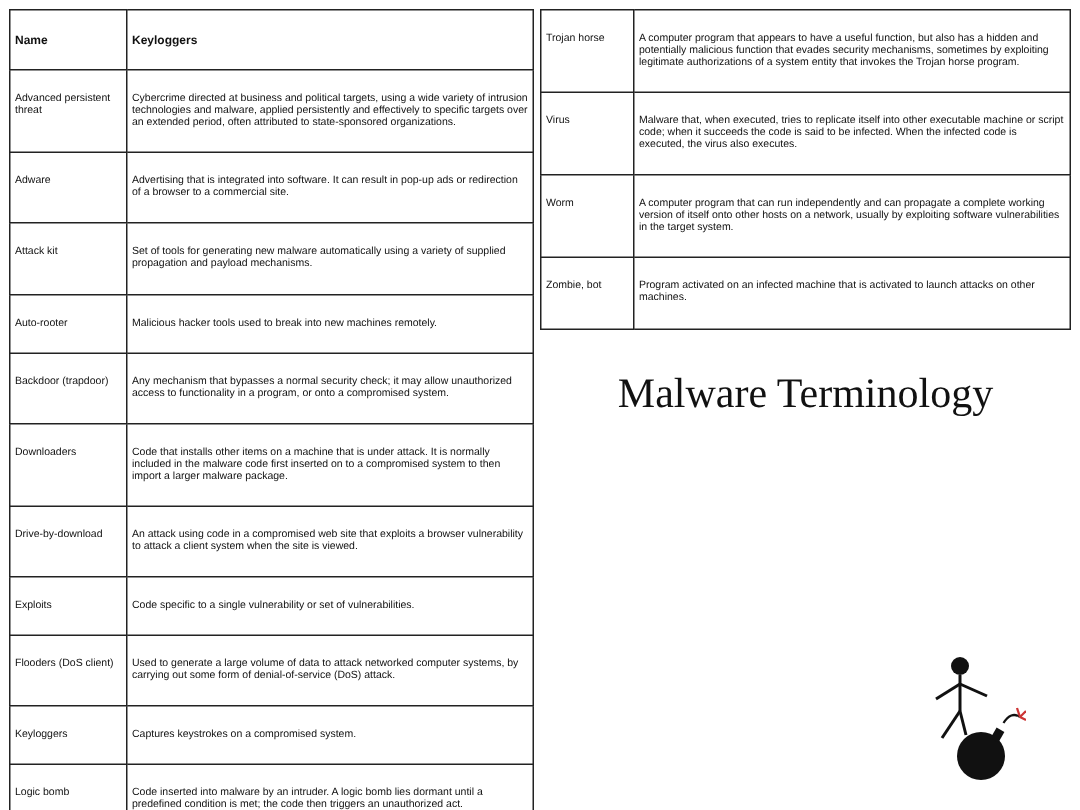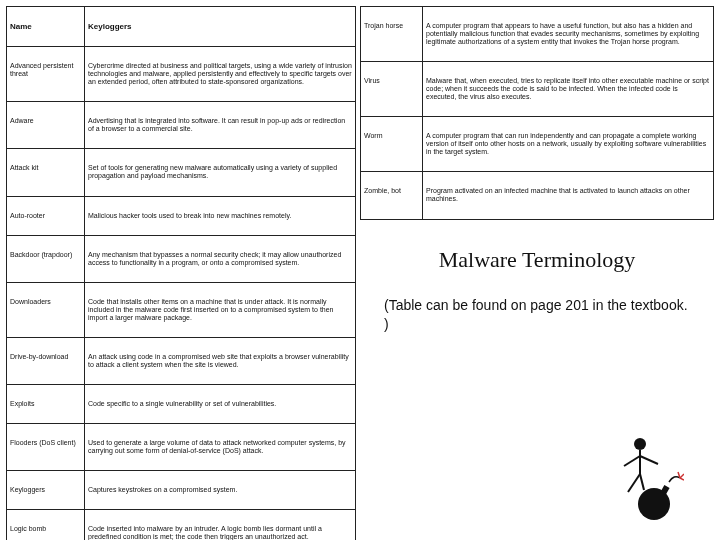--- a/index.html
+++ b/index.html
@@ -60,21 +60,21 @@
     font-family: "Palatino Linotype", "Book Antiqua", Georgia, serif;
     font-size: 30px;
     line-height: 1.1;
     text-align: center;
     font-weight: 500;
     color: #111;
     margin-bottom: 6px;
   }
   .cap-sub {
     font-family: "Palatino Linotype", "Book Antiqua", Georgia, serif;
-    font-size: 22px;
+    font-size: 28px;
     line-height: 1.1;
     text-align: center;
     font-weight: 500;
     color: #111;
     margin-bottom: 24px;
   }
   .cap-note {
     font-family: Arial, sans-serif;
     font-size: 14px;
     color: #111;
@@ -196,21 +196,20 @@
           </tr>
           <tr>
             <td>Zombie, bot</td>
             <td>Program activated on an infected machine that is activated to launch attacks on other machines.</td>
           </tr>
         </tbody>
     </table>
 
     <div class="caption-block">
       <div class="cap-sub">Malware Terminology</div>
-      <div class="cap-note">(Table can be found on page 201 in the textbook. )</div>
 
       <svg class="hacker-icon" viewBox="0 0 70 90">
 
         <circle cx="26" cy="10" r="6" fill="#111"></circle>
         <line x1="26" y1="16" x2="26" y2="40" stroke="#111" stroke-width="2"></line>
         <line x1="26" y1="22" x2="10" y2="32" stroke="#111" stroke-width="2"></line>
         <line x1="26" y1="22" x2="44" y2="30" stroke="#111" stroke-width="2"></line>
         <line x1="26" y1="40" x2="14" y2="58" stroke="#111" stroke-width="2"></line>
         <line x1="26" y1="40" x2="30" y2="56" stroke="#111" stroke-width="2"></line>
 

